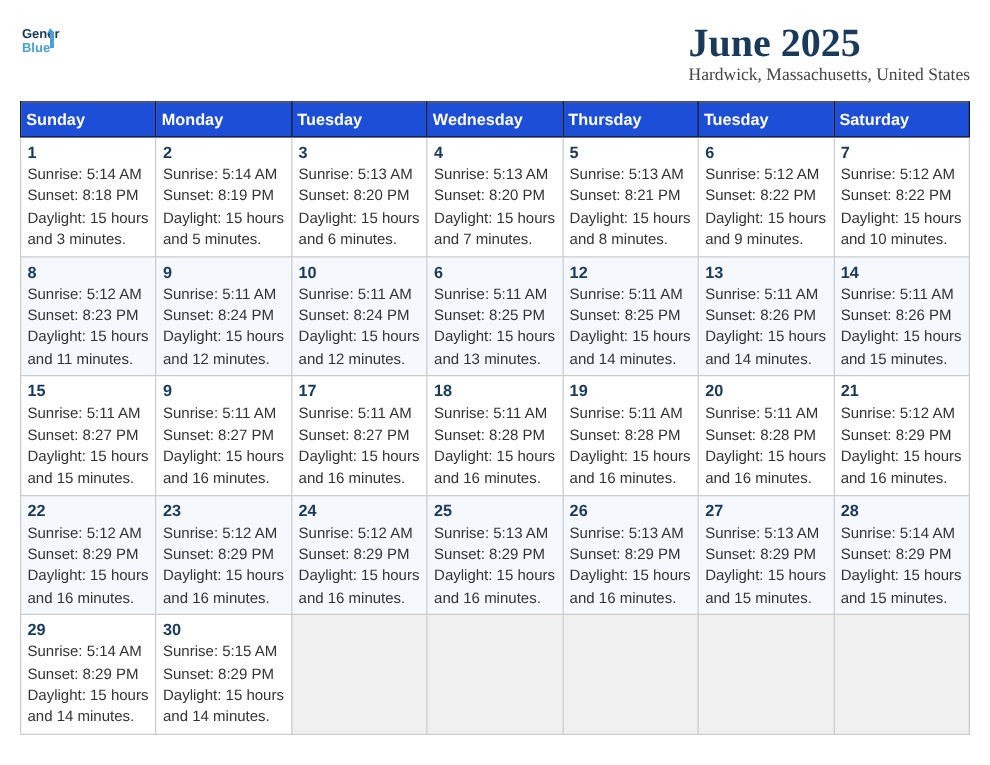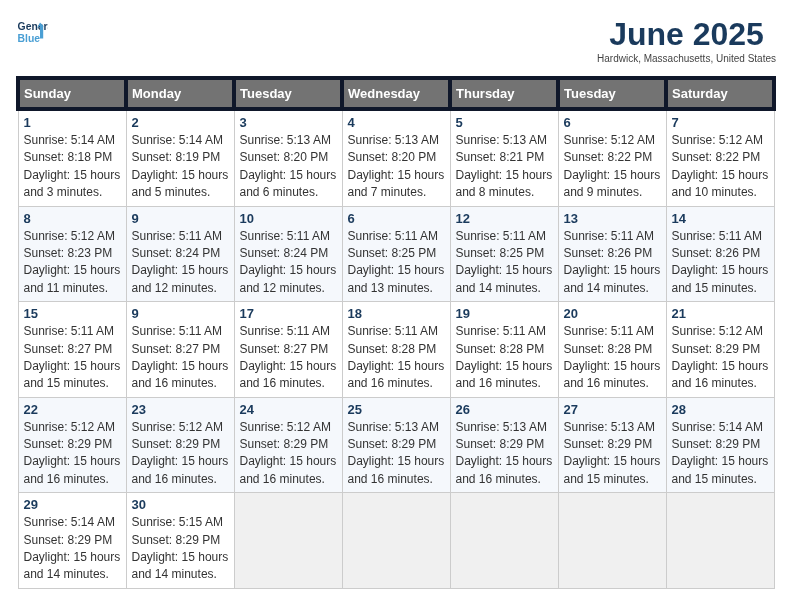--- a/index.html
+++ b/index.html
@@ -19,44 +19,45 @@
     .logo {
       display: flex;
       align-items: center;
       gap: 4px;
     }
     .logo-icon {
       width: 32px;
       height: 32px;
     }
     .title-block {
-      text-align: center;
+      text-align: left;
+      font-family: Liberation Serif, serif;
     }
     .month-title {
       font-size: 32px;
       color: #1a3a5c;
       font-weight: bold;
     }
     .location {
-      font-size: 10px;
+      font-size: 14px;
       color: #444;
     }
     table {
       width: 100%;
       border-collapse: collapse;
       border: 1px solid #ccc;
     }
     thead th {
-      background-color: #737373;
+      background-color: #1d4ed8;
       color: #fff;
       font-size: 13px;
       font-weight: bold;
       padding: 6px 4px;
       text-align: left;
-      border: 4px solid #0f172a;
+      border: 1px solid #0f172a;
     }
     tbody td {
       width: calc(100% / 7);
       vertical-align: top;
       padding: 4px 5px;
       border: 1px solid #ccc;
       font-size: 10.5px;
       color: #222;
       background: #fff;
       min-height: 80px;

